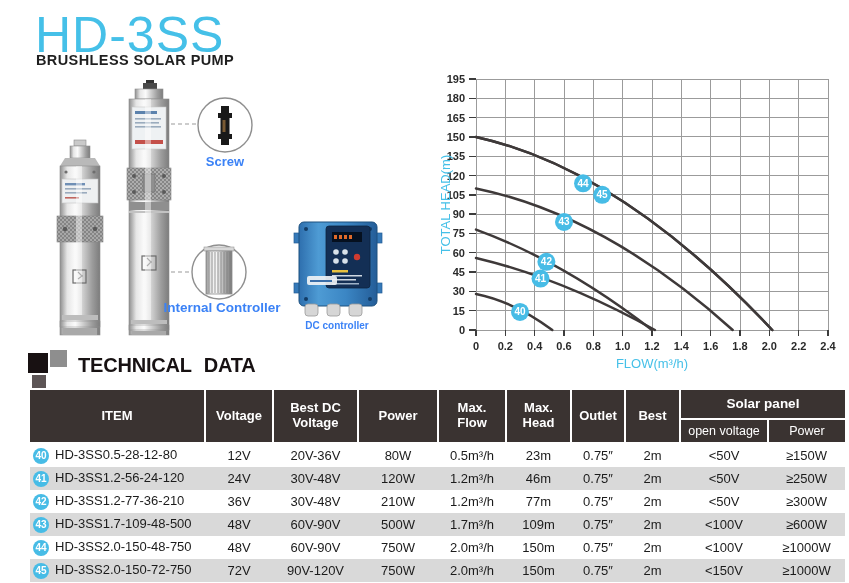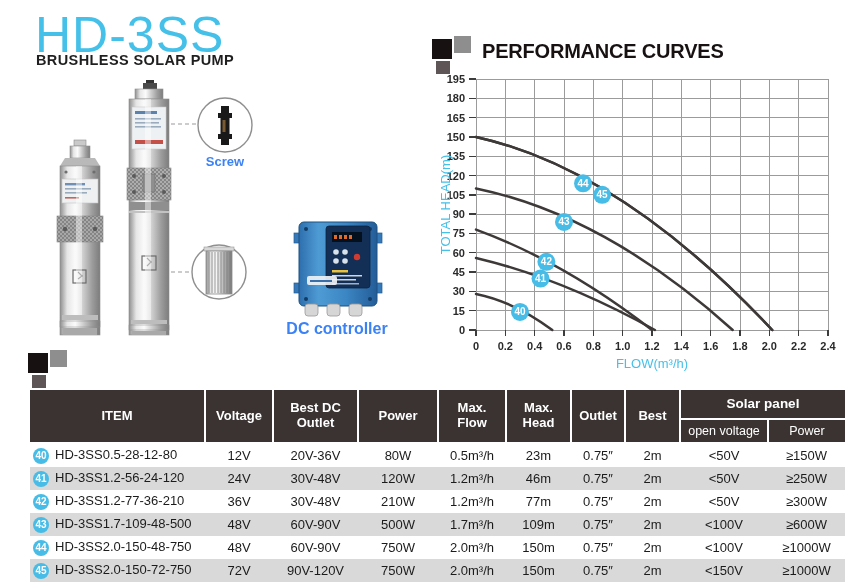--- a/index.html
+++ b/index.html
@@ -18,21 +18,21 @@
   .sq-icon .s1{position:absolute;left:0;top:3px;width:20px;height:20px;background:#181112;}
   .sq-icon .s2{position:absolute;left:22px;top:0;width:17px;height:17px;background:#8e8e8e;}
   .sq-icon .s3{position:absolute;left:4px;top:25px;width:14px;height:13px;background:#5d5556;}
   .section-header h2{margin:4px 0 0 8px;font-size:20px;font-weight:bold;color:#171112;
                      letter-spacing:-.2px;white-space:nowrap;}
   .sh-data h2{word-spacing:7px;}
   
   .callout-label{position:absolute;font-weight:bold;color:#3b82f6;text-align:center;}
   .lbl-screw{left:185px;top:154px;width:80px;font-size:13px;}
   .lbl-ic{left:122px;top:300px;width:200px;font-size:13.5px;}
-  .lbl-dc{left:277px;top:320px;width:120px;font-size:16px;}
+  .lbl-dc{left:277px;top:320px;width:120px;font-size:10px;}
   .illustration-svg{position:absolute;left:45px;top:80px;}
   
   .chart-svg{position:absolute;left:440px;top:62px;}
   .chart-svg text.tick{font-family:"Liberation Sans",sans-serif;font-size:11px;font-weight:bold;fill:#2a2a2a;}
   .chart-svg text.axis-label{font-family:"Liberation Sans",sans-serif;font-size:13px;fill:var(--accent,#45c0e8);}
   .chart-svg text.badge-num{font-family:"Liberation Sans",sans-serif;font-size:10px;font-weight:bold;fill:#fff;}
   
   .spec-table{position:absolute;left:30px;top:388px;width:815px;border-collapse:collapse;
               table-layout:fixed;font-size:13px;}
   .spec-table th{background:var(--header-bg,#3a3331);color:#fff;font-weight:bold;
@@ -176,30 +176,23 @@
       <rect x="287" y="203" width="27" height="1.5" fill="#9fb3c8"></rect>
       <rect x="262" y="196" width="30" height="9" rx="2" fill="#eef2f5" opacity="0.92"></rect>
       <rect x="265" y="200" width="22" height="2" fill="#3a6ea8"></rect>
       <rect x="260" y="224" width="13" height="12" rx="3" fill="#d6d6d6" stroke="#9a9a9a" stroke-width="0.8"></rect>
       <rect x="282" y="224" width="13" height="12" rx="3" fill="#d6d6d6" stroke="#9a9a9a" stroke-width="0.8"></rect>
       <rect x="304" y="224" width="13" height="12" rx="3" fill="#d6d6d6" stroke="#9a9a9a" stroke-width="0.8"></rect>
     </g>
   </svg>
 
   <div class="callout-label lbl-screw">Screw</div>
+  <div class="callout-label lbl-ic">Internal Controller</div>
   <div class="callout-label lbl-dc">DC controller</div>
 
-  <div class="section-header sh-curves">
-    <span class="sq-icon">
-      <i class="s1"></i>
-        <i class="s2"></i>
-        <i class="s3"></i>
-    </span>
-    <h2>PERFORMANCE CURVES</h2>
-  </div>
   <svg id="curve-svg" class="chart-svg" width="409" height="318" viewBox="0 0 409 318">
       <line x1="36" y1="268" x2="388" y2="268" stroke="#9b9b9b" stroke-width="1" shape-rendering="crispEdges"></line>
       <line x1="29" y1="268" x2="36" y2="268" stroke="#3c3c3c" stroke-width="1.4" shape-rendering="crispEdges"></line>
       <text x="25" y="272" text-anchor="end" class="tick">0</text>
       <line x1="36" y1="248.69230769230768" x2="388" y2="248.69230769230768" stroke="#9b9b9b" stroke-width="1" shape-rendering="crispEdges"></line>
       <line x1="29" y1="248.69230769230768" x2="36" y2="248.69230769230768" stroke="#3c3c3c" stroke-width="1.4" shape-rendering="crispEdges"></line>
       <text x="25" y="252.69230769230768" text-anchor="end" class="tick">15</text>
       <line x1="36" y1="229.3846153846154" x2="388" y2="229.3846153846154" stroke="#9b9b9b" stroke-width="1" shape-rendering="crispEdges"></line>
       <line x1="29" y1="229.3846153846154" x2="36" y2="229.3846153846154" stroke="#3c3c3c" stroke-width="1.4" shape-rendering="crispEdges"></line>
       <text x="25" y="233.3846153846154" text-anchor="end" class="tick">30</text>
@@ -296,41 +289,42 @@
       <text x="10" y="142.5" transform="rotate(-90 10 142.5)" text-anchor="middle" class="axis-label">TOTAL HEAD(m)</text>
       <text x="212" y="306" text-anchor="middle" class="axis-label">FLOW(m³/h)</text>
     </svg>
 
   <div class="section-header sh-data">
     <span class="sq-icon">
       <i class="s1"></i>
         <i class="s2"></i>
         <i class="s3"></i>
     </span>
+    <h2>TECHNICAL DATA</h2>
   </div>
 
   <table class="spec-table">
     <colgroup>
       <col style="width:175px">
         <col style="width:68px">
         <col style="width:85px">
         <col style="width:80px">
       <col style="width:68px">
         <col style="width:65px">
         <col style="width:54px">
         <col style="width:55px">
       <col style="width:88px">
         <col style="width:77px">
     </colgroup>
     <thead>
       <tr>
         <th rowspan="2">ITEM</th>
         <th rowspan="2">Voltage</th>
         <th rowspan="2">Best DC
-Outlet</th>
+Voltage</th>
         <th rowspan="2">Power</th>
         <th rowspan="2">Max.
 Flow</th>
         <th rowspan="2">Max.
 Head</th>
         <th rowspan="2">Outlet</th>
         <th rowspan="2">Best</th>
         <th colspan="2" style="font-size:13.5px;font-weight:bold">Solar panel</th>
       </tr>
       <tr>

